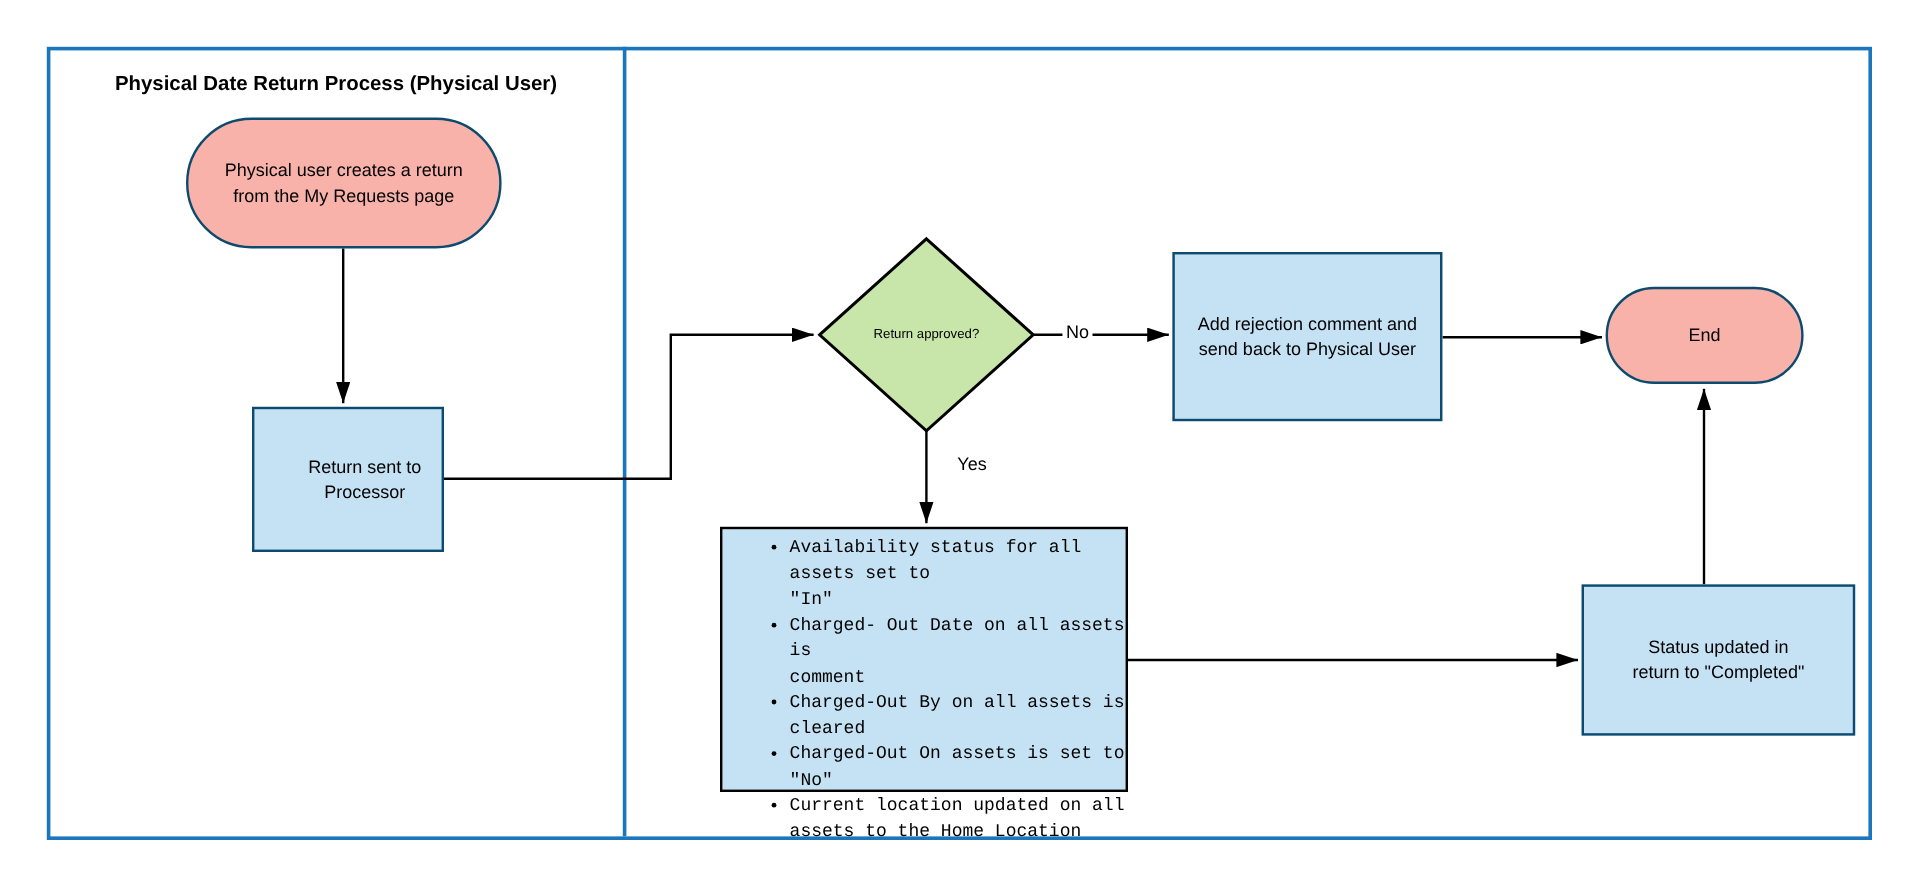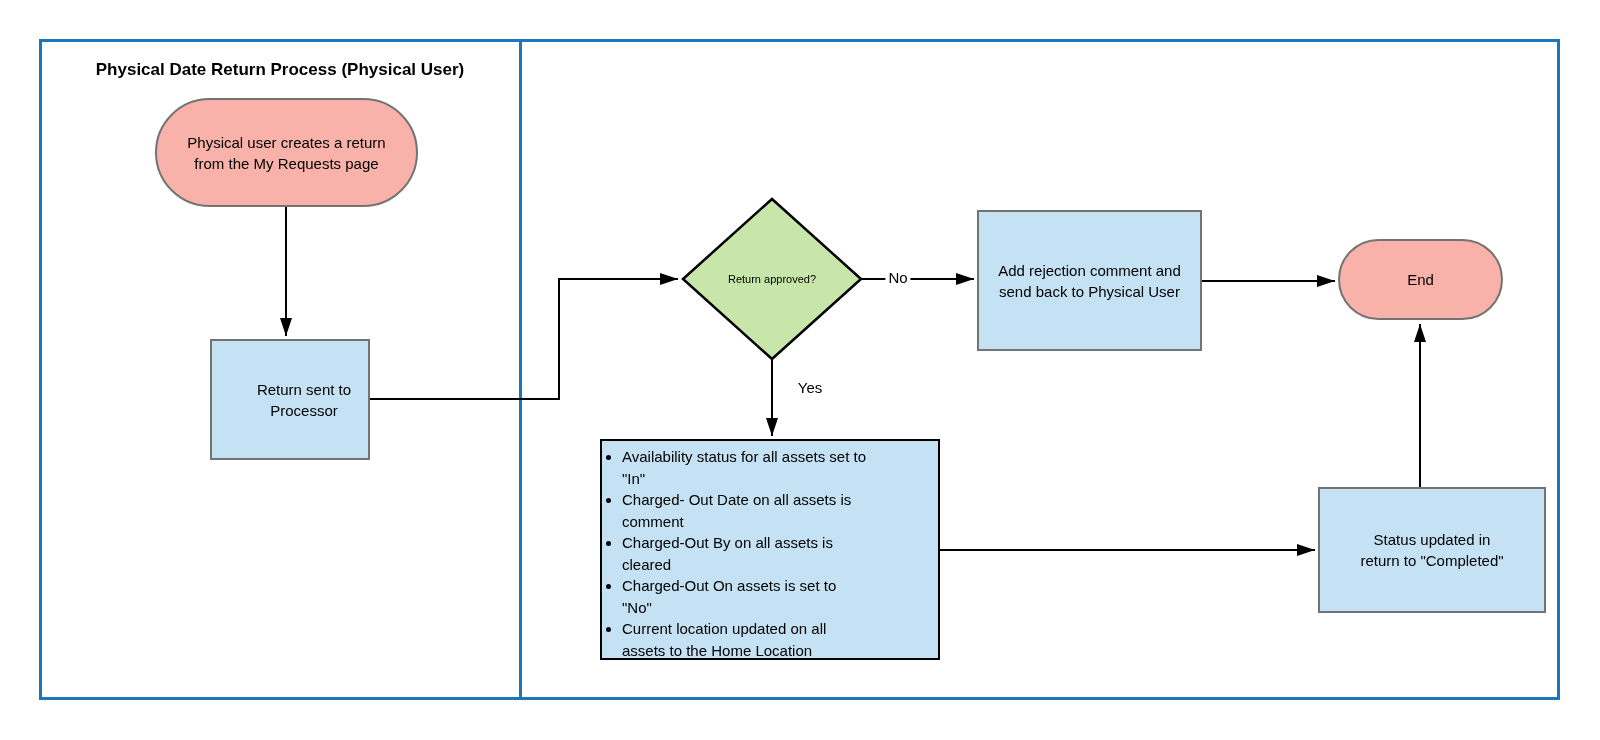--- a/index.html
+++ b/index.html
@@ -19,37 +19,37 @@
   .lane-title {
     position:absolute; top:60px; transform:translateX(-50%);
     font-size:17px; font-weight:bold; white-space:nowrap;
   }
   .lane-title.left  { left:280px; }
   .lane-title.right { left:1032px; }
 
   .node {
     position:absolute; display:flex; align-items:center; justify-content:center;
     text-align:center; font-size:15px; line-height:21px; white-space:pre-line;
-    border:2px solid #737373; box-sizing:border-box;
+    border:2px solid #0c4a6e; box-sizing:border-box;
   }
   .terminator { background:#f9b2a9; border-radius:55px; }
   .process    { background:#c5e2f4; }
 
   .node-start        { left:155px; top:98px;  width:263px; height:109px; }
   .node-return-sent  { left:210px; top:339px; width:160px; height:121px;padding-left:28px; }
   .node-rejection    { left:977px; top:210px; width:225px; height:141px; }
   .node-end          { left:1338px; top:239px; width:165px; height:81px; border-radius:41px; }
   .node-status       { left:1318px; top:487px; width:228px; height:126px; }
 
   .node-actions {
     position:absolute; left:600px; top:439px; width:340px; height:221px;
     background:#c5e2f4; border:2px solid #000; box-sizing:border-box;
     font-size:15px; line-height:21.5px; text-align:left;
   }
-  .node-actions ul { margin:5px 0 0 0; padding-left:20px; }
+  .node-actions ul { margin:5px 0 0 0; padding-left:56px;font-family:Liberation Mono, monospace; }
   .node-actions li { white-space:pre-line; }
 
   .decision-label {
     position:absolute; left:683px; top:199px; width:178px; height:160px;
     display:flex; align-items:center; justify-content:center;
     font-size:11px; text-align:right;
   }
   .edge-label {
     position:absolute; transform:translate(-50%,-50%);
     font-size:15px; background:#ffffff; padding:0 3px; line-height:18px;

